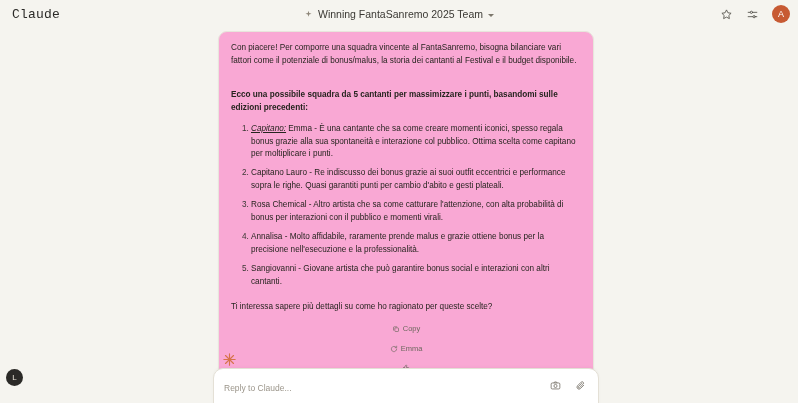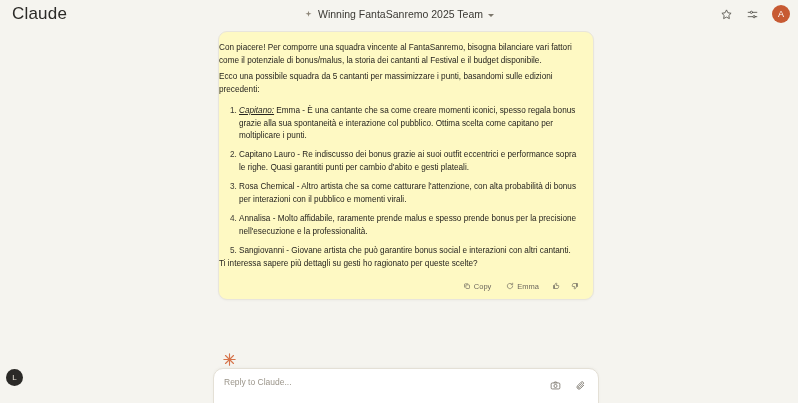--- a/index.html
+++ b/index.html
@@ -16,22 +16,22 @@
     background: #F5F4EF;
   }
 
   
   .topbar {
     position: absolute; top: 0; left: 0; right: 0; height: 28px;
     display: flex; align-items: center;
     padding: 0 8px;
   }
   .brand {
-    font-family: Liberation Sans, sans-serif;
-    font-size: 17px;
+    font-family: Liberation Mono, monospace;
+    font-size: 13px;
     color: #2B2A27;
     letter-spacing: .2px;
     padding-left: 4px;
   }
   .topbar-center {
     position: absolute; left: 0; right: 0;
     display: flex; align-items: center; justify-content: center;
     gap: 5px;
     pointer-events: none;
   }
@@ -65,48 +65,49 @@
     font-size: 9px;
     display: flex; align-items: center; justify-content: center;
     margin-left: 2px;
   }
 
   
   .msg-card {
     position: absolute;
     left: 218px; top: 31px;
     width: 376px;
-    background: #fef9c3;
+    background: #f9a8d4;
     border: 1px solid #E8E5DC;
     border-radius: 9px;
-    padding: 10px 12px 6px 0;
+    padding: 10px 12px 6px 12px;
     box-shadow: 0 1px 2px rgba(0,0,0,.03);
   }
   .msg-card p, .msg-card li {
     margin: 0;
     font-size: 8.2px;
     line-height: 1.55;
     color: #26241F;
   }
-  .msg-card p + p { margin-top: 4px; }
+  .msg-card p + p { margin-top: 22px; font-weight: bold; }
   .msg-card ol {
     margin: 8px 0 0 0;
     padding-left: 20px;
   }
   .msg-card ol li { margin-bottom: 6.5px; }
-  .msg-card ol li:last-child { margin-bottom: 0; }
+  .msg-card ol li:last-child { margin-bottom: 12px; }
   .msg-card ol li::marker { color: #3A3833; }
   em.cap { font-style: italic; text-decoration: underline; }
 
   
   .actions {
     display: flex; align-items: center; justify-content: flex-end;
     gap: 7px;
     margin-top: 8px;
     padding-top: 1px;
+    flex-direction: column;
   }
   .act {
     display: flex; align-items: center; gap: 3px;
     font-size: 7.5px; color: #6D685E;
     padding: 2px 4px;
     border-radius: 4px;
     cursor: pointer;
   }
   .act svg { display: block; }
   .act-icon-only { padding: 2px 2px; }
@@ -128,21 +129,21 @@
     position: absolute;
     left: 213px; top: 368px;
     width: 386px; height: 46px;
     background: #FFFFFF;
     border: 1px solid #E4E0D6;
     border-radius: 10px 10px 0 0;
     box-shadow: 0 -1px 3px rgba(0,0,0,.03);
     padding: 8px 10px;
   }
   .composer-top {
-    display: flex; align-items: flex-start; justify-content: space-between;
+    display: flex; align-items: flex-end; justify-content: space-between;
   }
   .composer-input {
     border: none; outline: none;
     font-size: 8.5px; color: #2B2A27;
     background: transparent;
     width: 300px;
     font-family: "Liberation Sans", sans-serif;
     padding: 0;
   }
   .composer-input::placeholder { color: #9B958A; }
@@ -199,25 +200,25 @@
   </div>
 
   <div class="msg-card">
     <p>Con piacere! Per comporre una squadra vincente al FantaSanremo, bisogna bilanciare vari fattori come il potenziale di bonus/malus, la storia dei cantanti al Festival e il budget disponibile.</p>
     <p>Ecco una possibile squadra da 5 cantanti per massimizzare i punti, basandomi sulle edizioni precedenti:</p>
 
     <ol>
       <li><em class="cap">Capitano:</em><span> Emma - È una cantante che sa come creare momenti iconici, spesso regala bonus grazie alla sua spontaneità e interazione col pubblico. Ottima scelta come capitano per moltiplicare i punti.</span></li>
       <li><span>Capitano Lauro - Re indiscusso dei bonus grazie ai suoi outfit eccentrici e performance sopra le righe. Quasi garantiti punti per cambio d'abito e gesti plateali.</span></li>
       <li><span>Rosa Chemical - Altro artista che sa come catturare l'attenzione, con alta probabilità di bonus per interazioni con il pubblico e momenti virali.</span></li>
-      <li><span>Annalisa - Molto affidabile, raramente prende malus e spesso prende bonus per la precisione nell'esecuzione e la professionalità.</span></li>
+      <li><span>Annalisa - Molto affidabile, raramente prende malus e grazie ottiene bonus per la precisione nell'esecuzione e la professionalità.</span></li>
       <li><span>Sangiovanni - Giovane artista che può garantire bonus social e interazioni con altri cantanti.</span></li>
     </ol>
 
-    <p>Ti interessa sapere più dettagli su gesti ho ragionato per queste scelte?</p>
+    <p>Ti interessa sapere più dettagli su come ho ragionato per queste scelte?</p>
 
     <div class="actions">
       <div class="act">
         <span>
           <svg width="8" height="8" viewBox="0 0 24 24" fill="none" stroke="#6D685E" stroke-width="2">
             <rect x="8.5" y="8.5" width="11" height="11" rx="2"></rect>
             <path d="M15.5 5.5h-9a2 2 0 0 0-2 2v9"></path>
           </svg>
         </span>
         <span>Copy</span>

